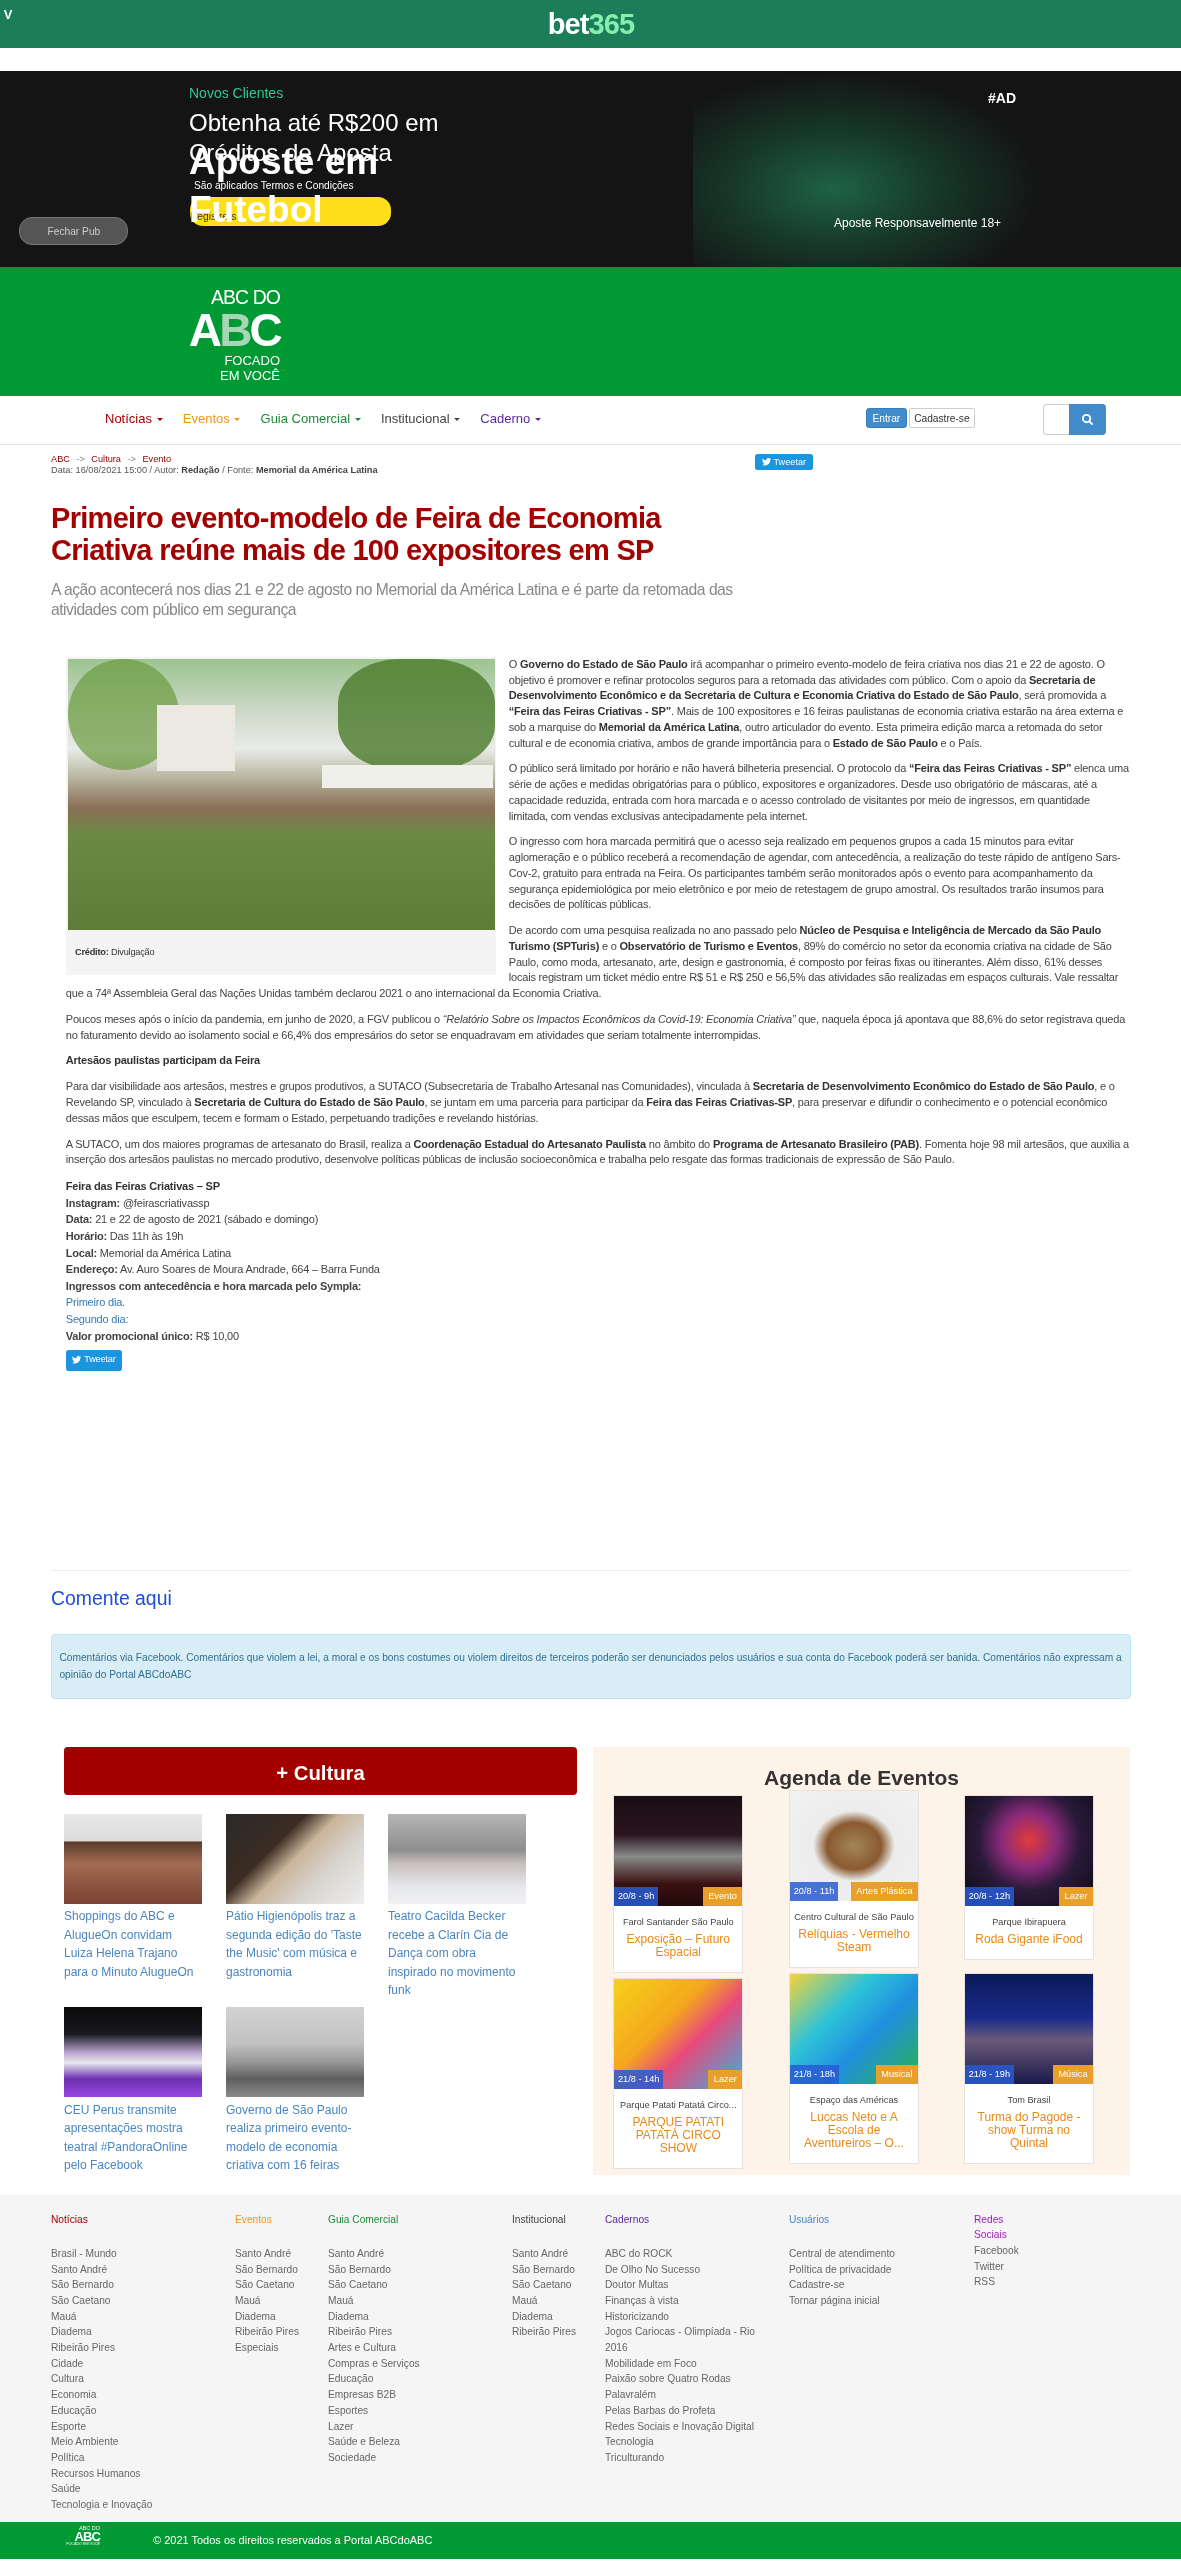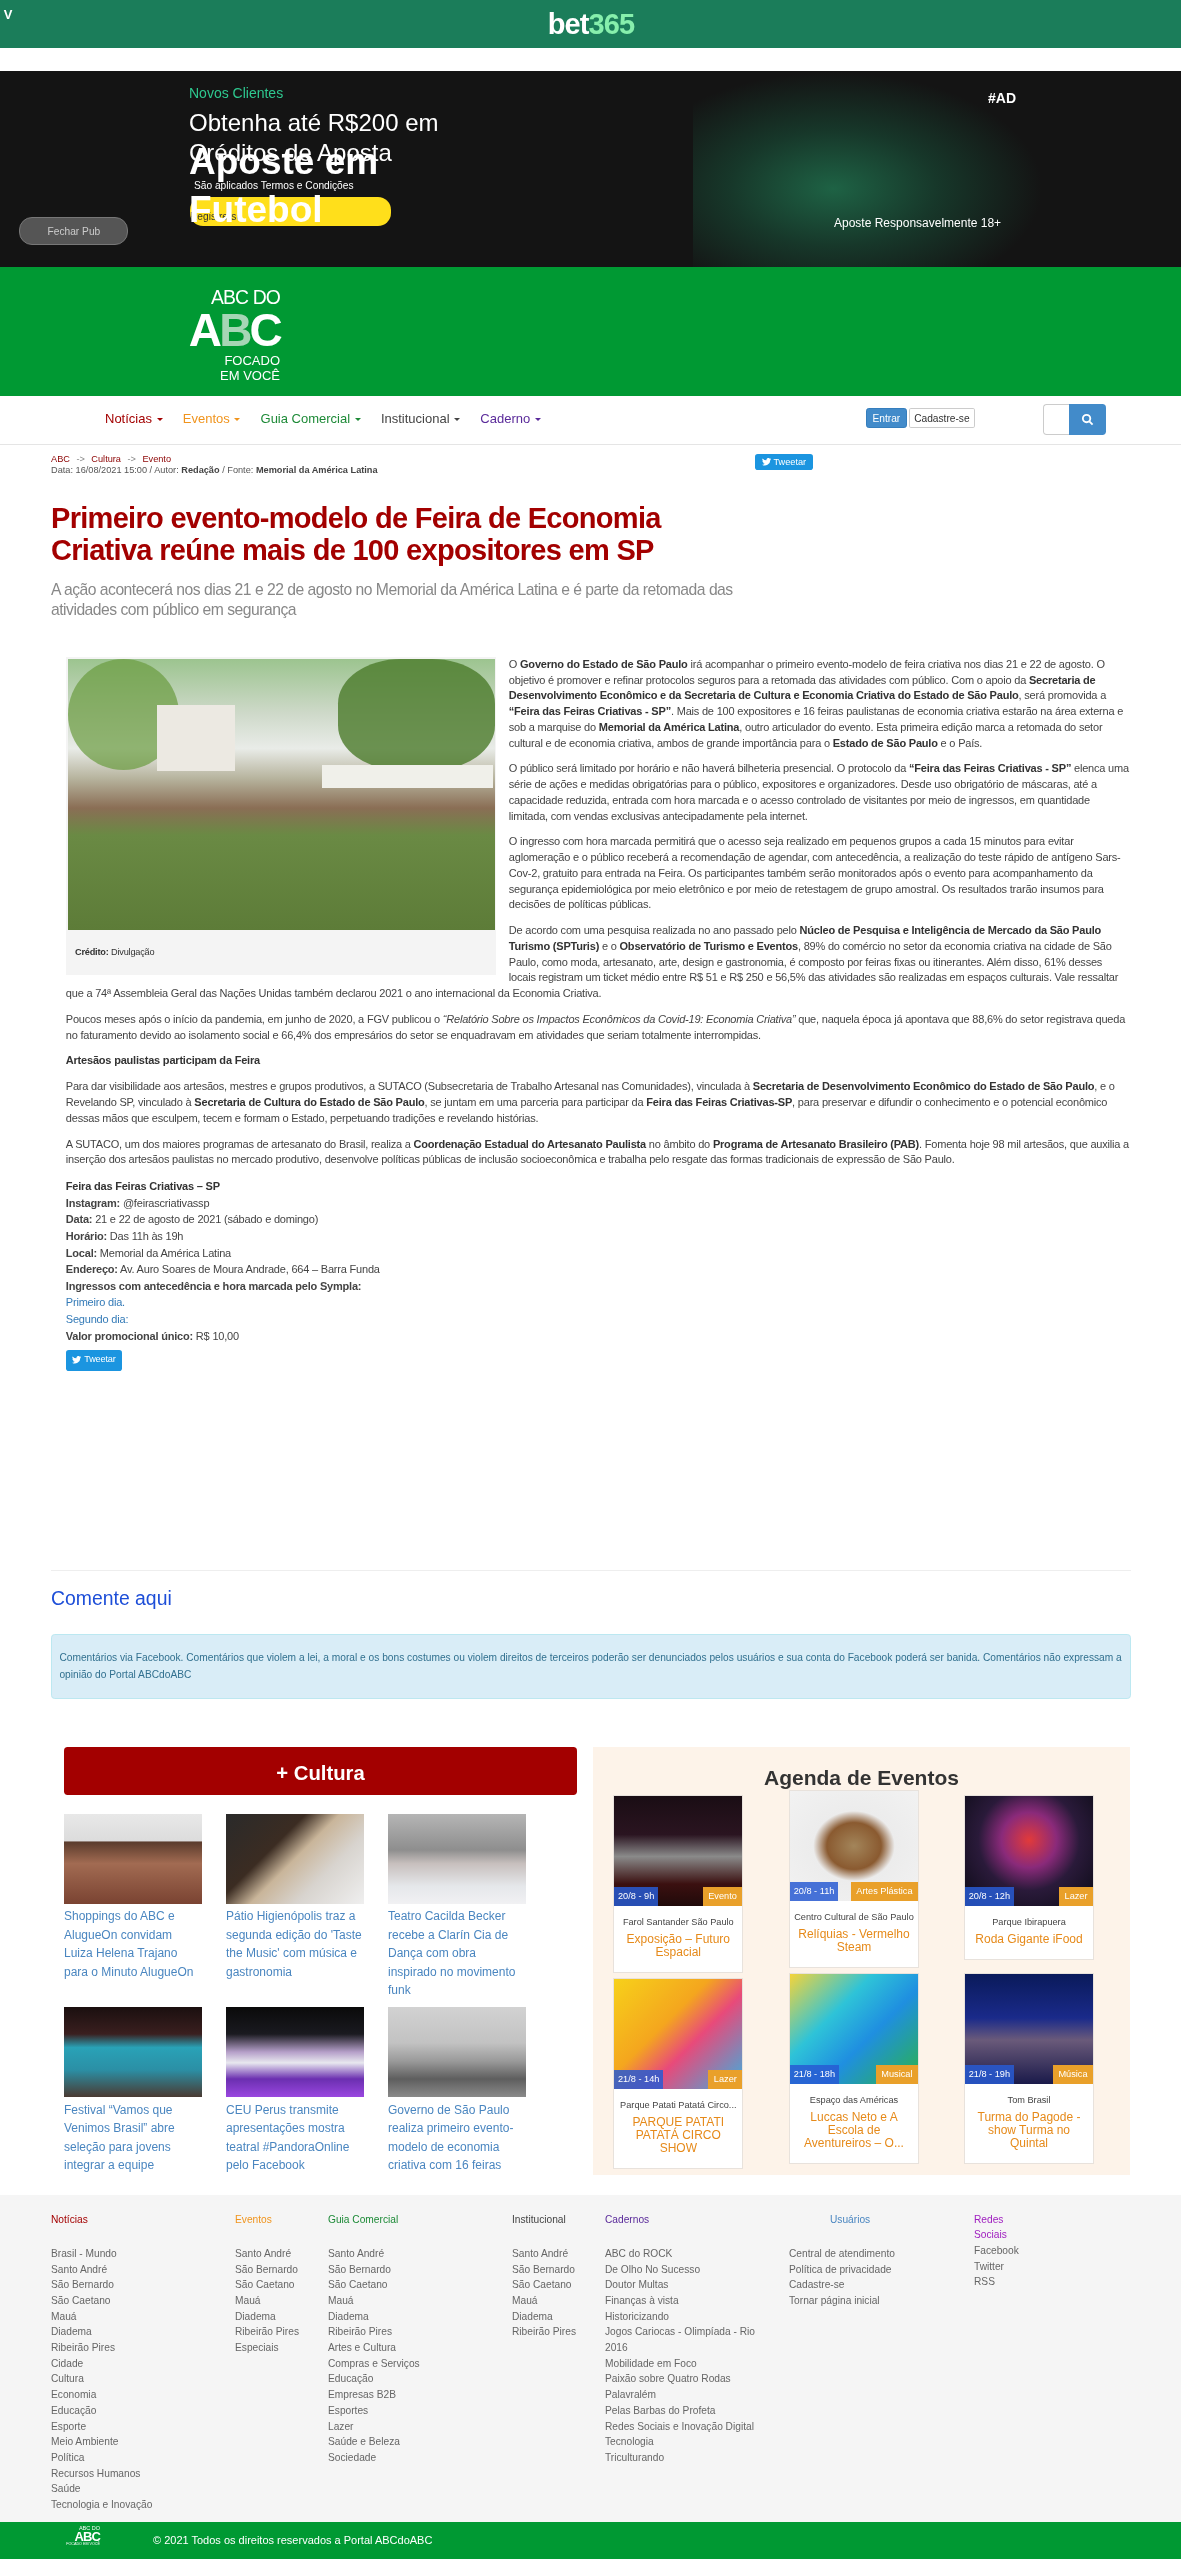--- a/index.html
+++ b/index.html
@@ -231,24 +231,20 @@
         <div class="cult-img" style="background: linear-gradient(rgb(232, 232, 232) 0%, rgb(220, 220, 220) 30%, rgb(90, 59, 44) 31%, rgb(162, 107, 82) 55%, rgb(122, 67, 50) 100%);"></div>
         <div class="cult-title">Shoppings do ABC e AlugueOn convidam Luiza Helena Trajano para o Minuto AlugueOn</div>
       </div>
       <div class="cult-item">
         <div class="cult-img" style="background: linear-gradient(135deg, rgb(42, 42, 42) 0%, rgb(59, 44, 34) 35%, rgb(201, 181, 154) 50%, rgb(216, 212, 207) 70%, rgb(239, 239, 239) 100%);"></div>
         <div class="cult-title">Pátio Higienópolis traz a segunda edição do 'Taste the Music' com música e gastronomia</div>
       </div>
       <div class="cult-item">
         <div class="cult-img" style="background: linear-gradient(rgb(181, 181, 181) 0%, rgb(142, 142, 142) 40%, rgb(199, 191, 189) 55%, rgb(229, 231, 234) 80%, rgb(241, 241, 243) 100%);"></div>
         <div class="cult-title">Teatro Cacilda Becker recebe a Clarín Cia de Dança com obra inspirado no movimento funk</div>
-      </div>
-      <div class="cult-item">
-        <div class="cult-img" style="background: linear-gradient(rgb(26, 15, 15) 0%, rgb(58, 31, 31) 30%, rgb(41, 162, 183) 45%, rgb(43, 143, 165) 70%, rgb(74, 58, 50) 100%);"></div>
-        <div class="cult-title">Festival “Vamos que Venimos Brasil” abre seleção para jovens integrar a equipe</div>
       </div>
       <div class="cult-item">
         <div class="cult-img" style="background: linear-gradient(rgb(10, 10, 10) 0%, rgb(26, 26, 32) 30%, rgb(181, 159, 201) 50%, rgb(232, 232, 239) 62%, rgb(107, 47, 176) 80%, rgb(154, 71, 224) 100%);"></div>
         <div class="cult-title">CEU Perus transmite apresentações mostra teatral #PandoraOnline pelo Facebook</div>
       </div>
       <div class="cult-item">
         <div class="cult-img" style="background: linear-gradient(rgb(210, 210, 210) 0%, rgb(194, 194, 194) 40%, rgb(154, 154, 154) 60%, rgb(94, 94, 94) 80%, rgb(138, 138, 138) 100%);"></div>
         <div class="cult-title">Governo de São Paulo realiza primeiro evento-modelo de economia criativa com 16 feiras</div>
       </div>
     </div>
@@ -373,21 +369,21 @@
       <a>Jogos Cariocas - Olimpíada - Rio 2016</a>
       <a>Mobilidade em Foco</a>
       <a>Paixão sobre Quatro Rodas</a>
       <a>Palavralém</a>
       <a>Pelas Barbas do Profeta</a>
       <a>Redes Sociais e Inovação Digital</a>
       <a>Tecnologia</a>
       <a>Triculturando</a>
     </div>
     <div class="fcol" style="left: 789px; width: 166px;">
-      <div class="fh" style="color: rgb(74, 134, 192); margin-left: 41px;">Usuários</div>
+      <div class="fh" style="color: rgb(74, 134, 192);">Usuários</div>
       <a>Central de atendimento</a>
       <a>Política de privacidade</a>
       <a>Cadastre-se</a>
       <a>Tornar página inicial</a>
     </div>
     <div class="fcol" style="left: 974px; width: 55px;">
       <div class="fh" style="color: rgb(160, 32, 192); margin-bottom: 0px;">Redes Sociais</div>
       <a>Facebook</a>
       <a>Twitter</a>
       <a>RSS</a>

